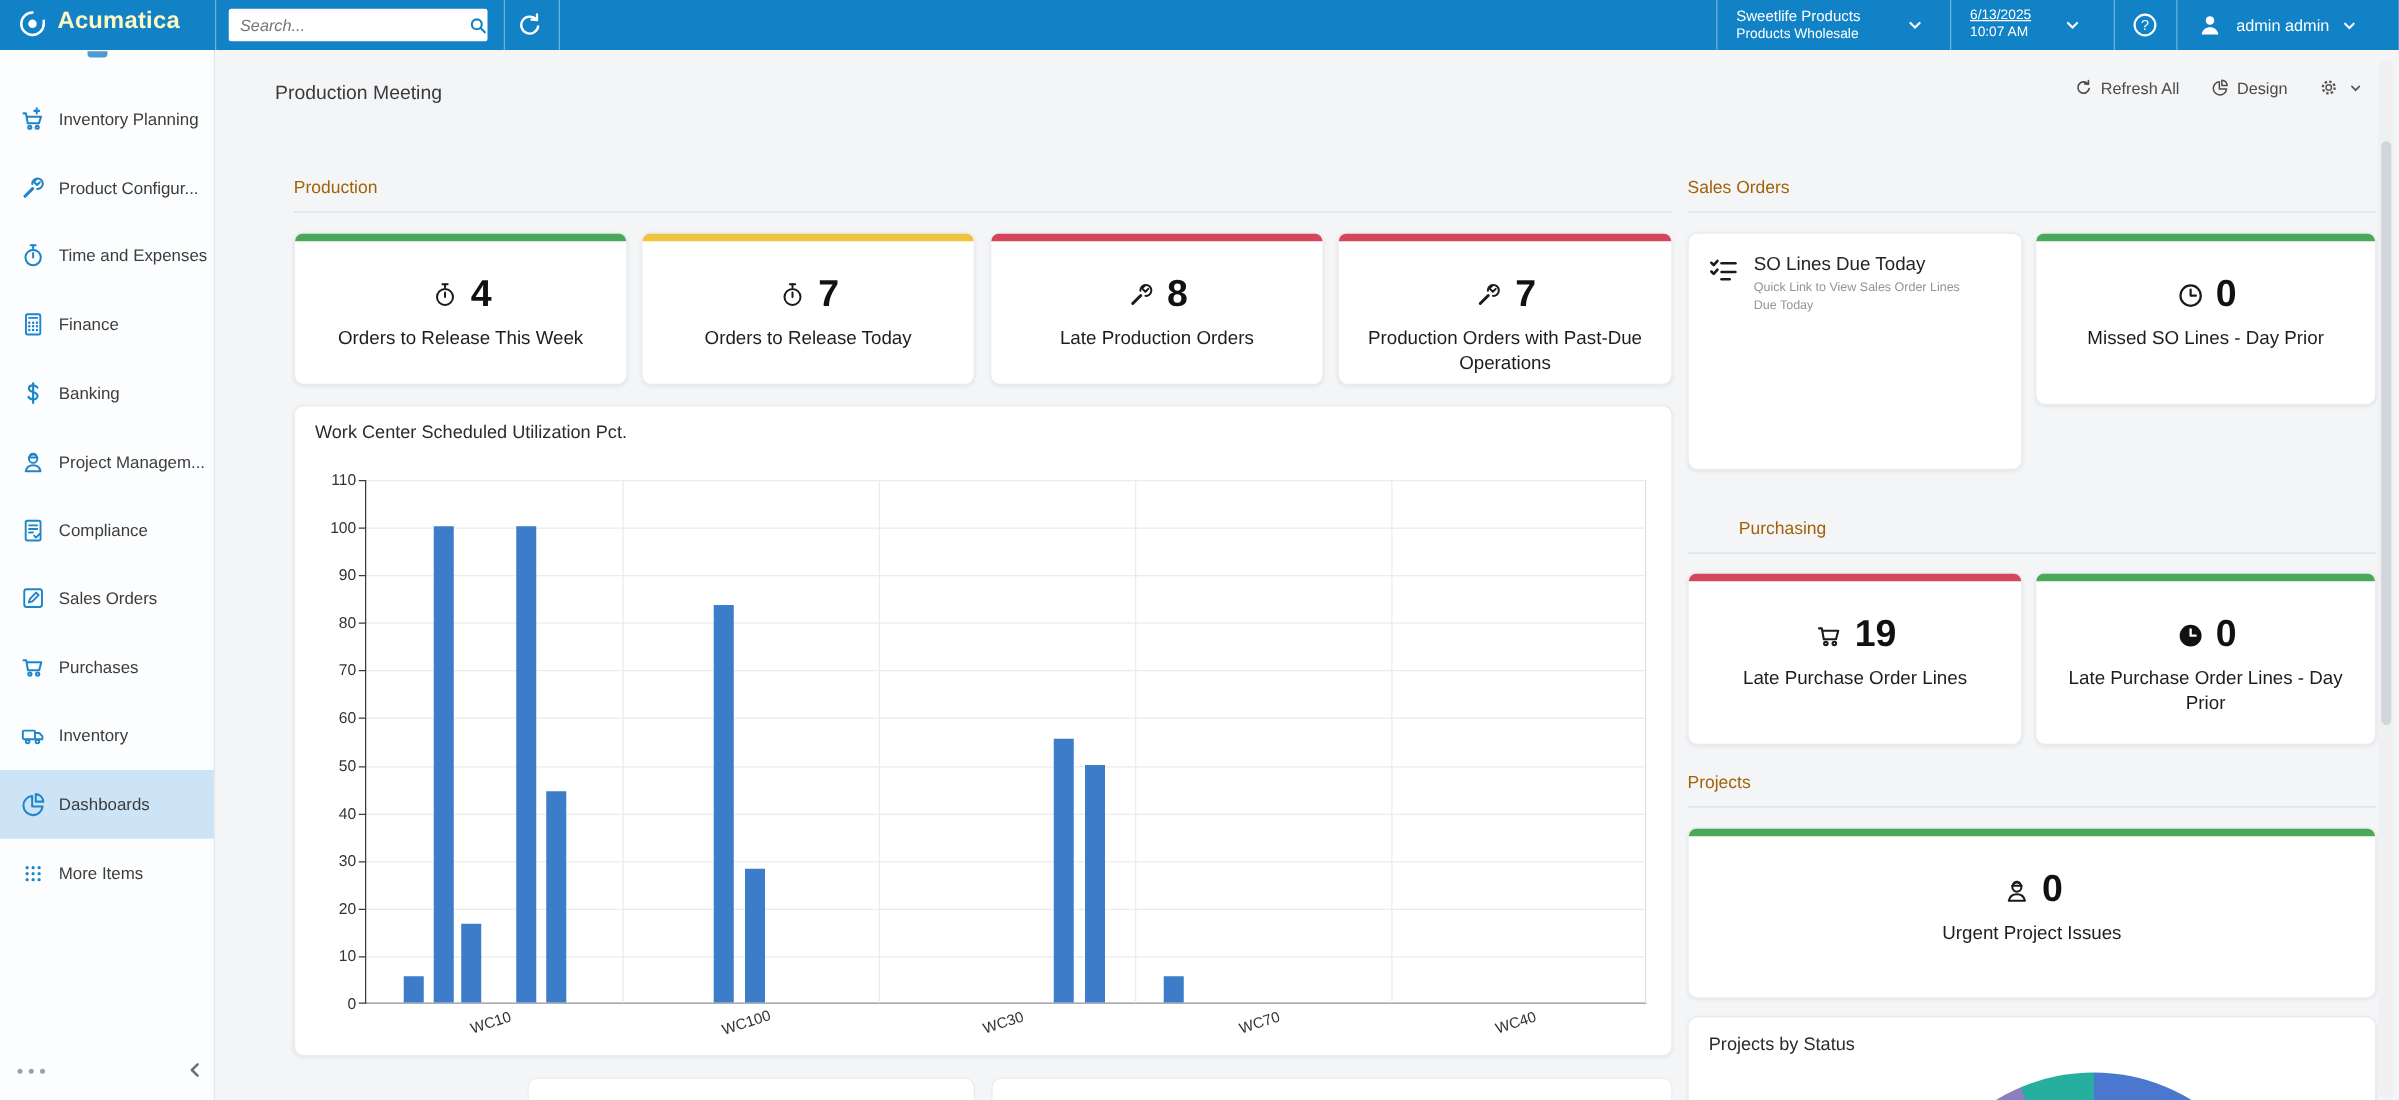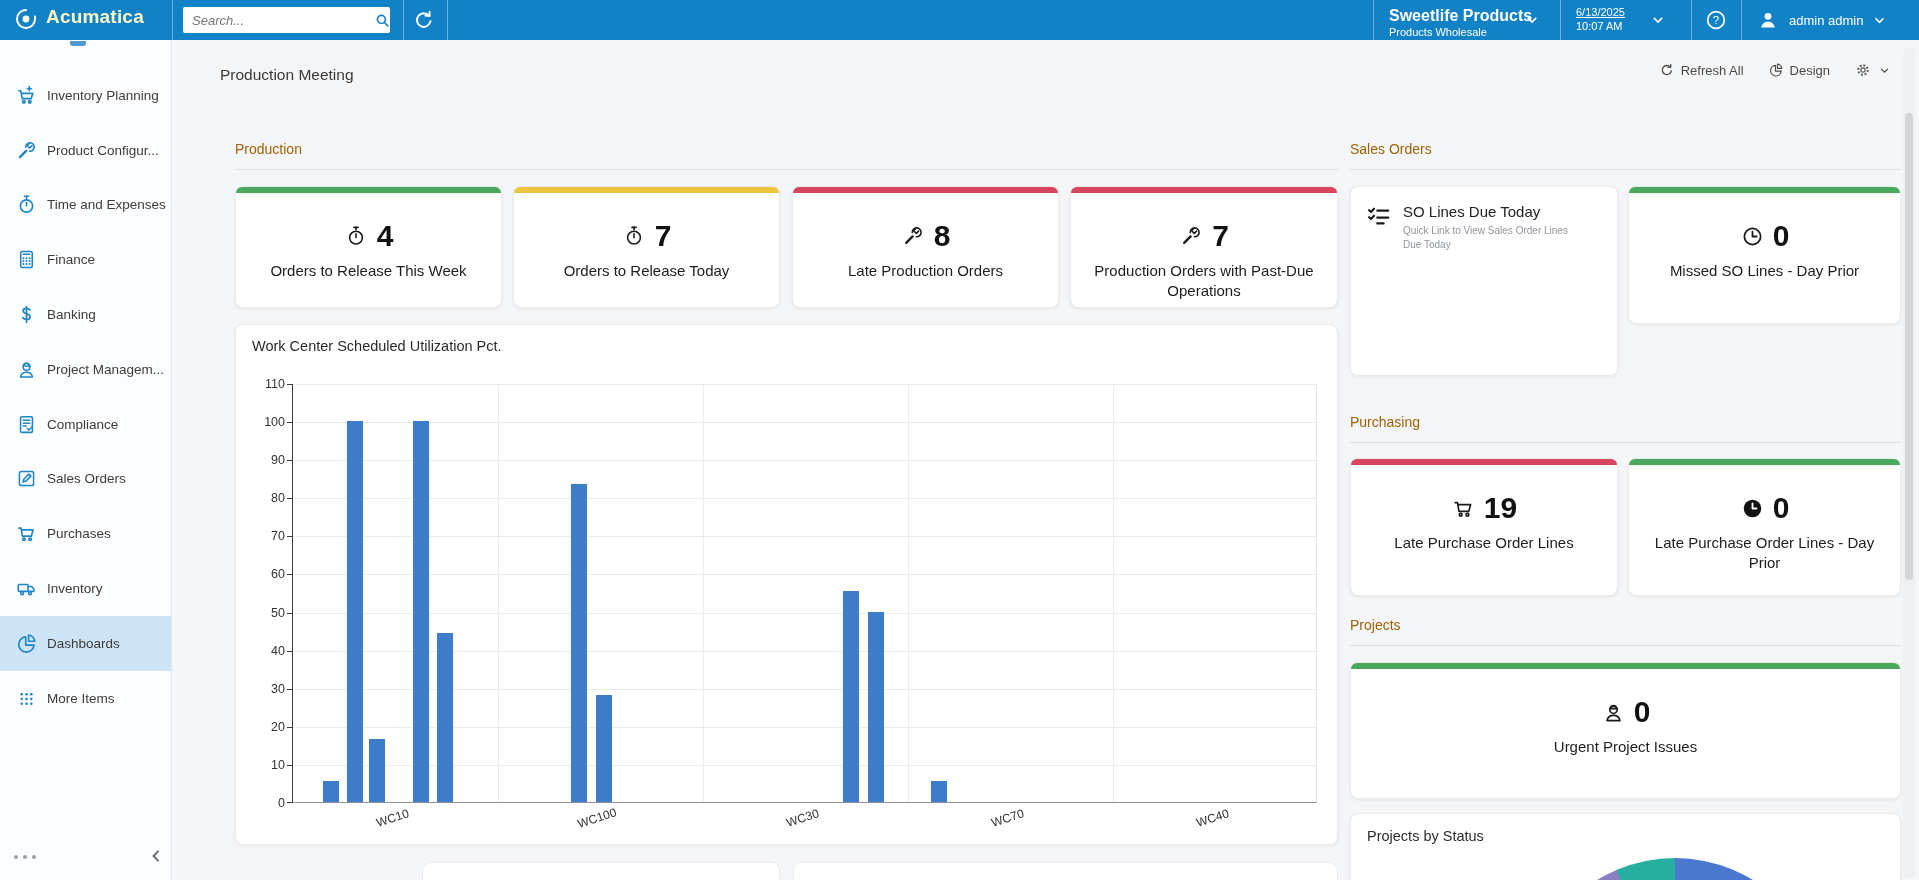--- a/index.html
+++ b/index.html
@@ -8,21 +8,21 @@
 
   
   #topbar { position:absolute; left:0; top:0; width:1919px; height:40px; background:#1282c6; z-index:30; }
   .hdr-div { position:absolute; top:0; width:1px; height:40px; background:rgba(255,255,255,.38); }
   #logo { position:absolute; left:13px; top:6px; display:flex; align-items:flex-start; gap:7px; color:#fef9c3; }
   #logo .logo-text { font-size:19px; font-weight:700; letter-spacing:.2px; }
   #searchbox { position:absolute; left:183px; top:7px; width:207px; height:26px; background:#fff; border-radius:2px; display:flex; align-items:center; }
   #searchbox input { flex:1; border:none; outline:none; font-style:italic; font-size:13px; color:#666; padding:0 4px 0 9px; font-family:"Liberation Sans", sans-serif; background:transparent; }
   .hicon { position:absolute; display:flex; align-items:center; justify-content:center; }
   .hdr-text { color:#fff; line-height:1.25; }
-  .co-name { font-size:16px;font-weight:bold; }
+  .co-name { font-size:12px; }
   .co-branch { font-size:11px; }
   .date-big { font-size:11px;text-decoration:underline; }
   .date-small { font-size:11px; }
   .user-name { font-size:13px; color:#fff; }
 
   
   #sidebar { position:absolute; left:0; top:40px; width:172px; height:840px; background:#fcfdfe; border-right:1px solid #e3e6ea; z-index:20; }
   .nav-item { position:relative; height:54.8px; display:flex; align-items:center; padding-left:13px; cursor:pointer; }
   .nav-item.selected { background:#cde4f6; }
   .nav-icon { width:26px; height:26px; color:#1f85c9; flex:0 0 26px; display:flex; align-items:center; justify-content:center; }
@@ -516,21 +516,21 @@
               <circle cx="12" cy="12" r="7.8"></circle>
               <path d="M12 7.4V12h4"></path>
             </svg>
         </span>
         <span class="kpi-value">0</span>
       </div>
       <div class="kpi-label">Missed SO Lines - Day Prior</div>
     </div>
   </div>
 
-  <div class="sec-title" style="left:1178px;top:374px">Purchasing</div>
+  <div class="sec-title" style="left:1219px;top:374px">Purchasing</div>
   <div class="sec-rule" style="left:1178px;top:402px;width:551px"></div>
 
   <div class="card" style="left:1178px;top:418px;width:268px;height:138px">
     <div class="kpi-accent" style="background: rgb(213, 69, 92);"></div>
     <div class="kpi-body">
       <div class="kpi-valrow">
         <span class="kpi-icon">
           <svg width="25" height="25" viewBox="0 0 24 24" fill="none" stroke="#1b1b1b" stroke-width="1.6" stroke-linecap="round" stroke-linejoin="round">
               <path d="M4 6.4h2.2l1.5 8.4h9.4l1.7-6.6H7.1"></path>
               <circle cx="9.3" cy="18" r="1.35"></circle>

